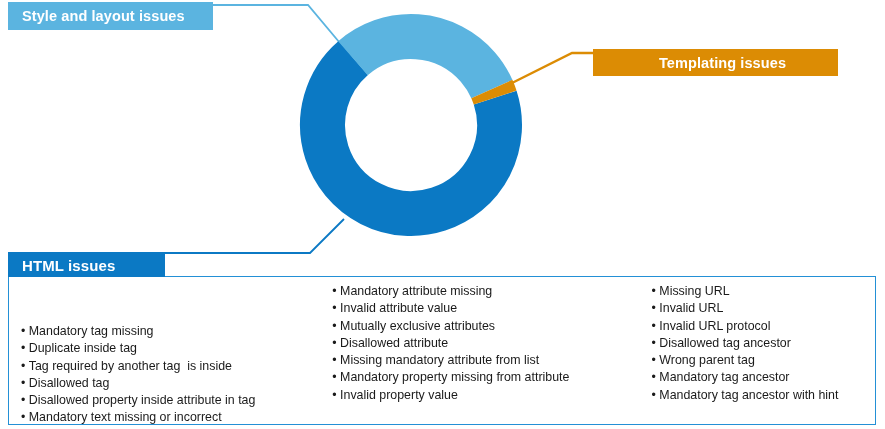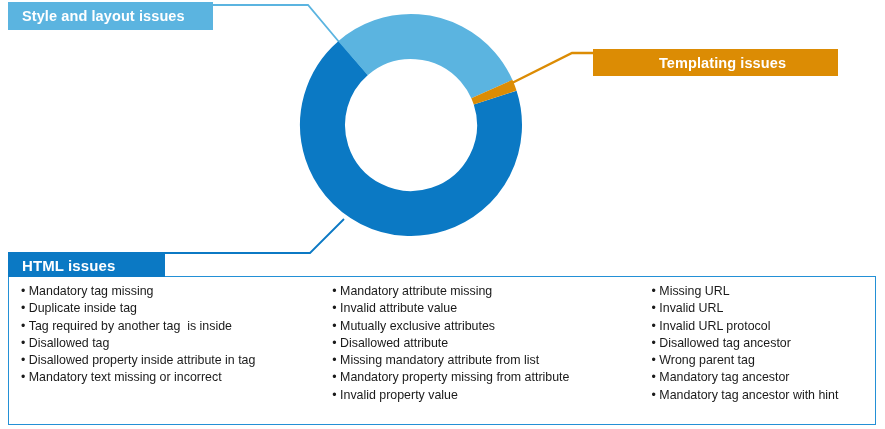--- a/index.html
+++ b/index.html
@@ -60,21 +60,21 @@
   .listbox-top-right{
     position:absolute;
     left:165px;top:276px;width:711px;height:2px;
     background:#2390D6;
   }
   .cols{
     position:absolute;left:0;top:6px;width:100%;height:100%;
     display:flex;
   }
   .col{box-sizing:border-box;}
-  .col-1{width:312px;padding-left:12px;}
+  .col-1{width:312px;padding-left:12px;margin-top:40px;}
   .col-2{width:322px;padding-left:12px;}
   .col-3{width:234px;padding-left:10px;}
   ul.issues{
     list-style:none;margin:0;padding:0;
   }
   ul.issues li{
     font-size:12.4px;
     color:#1a1a1a;
     line-height:17.3px;
     white-space:pre;

